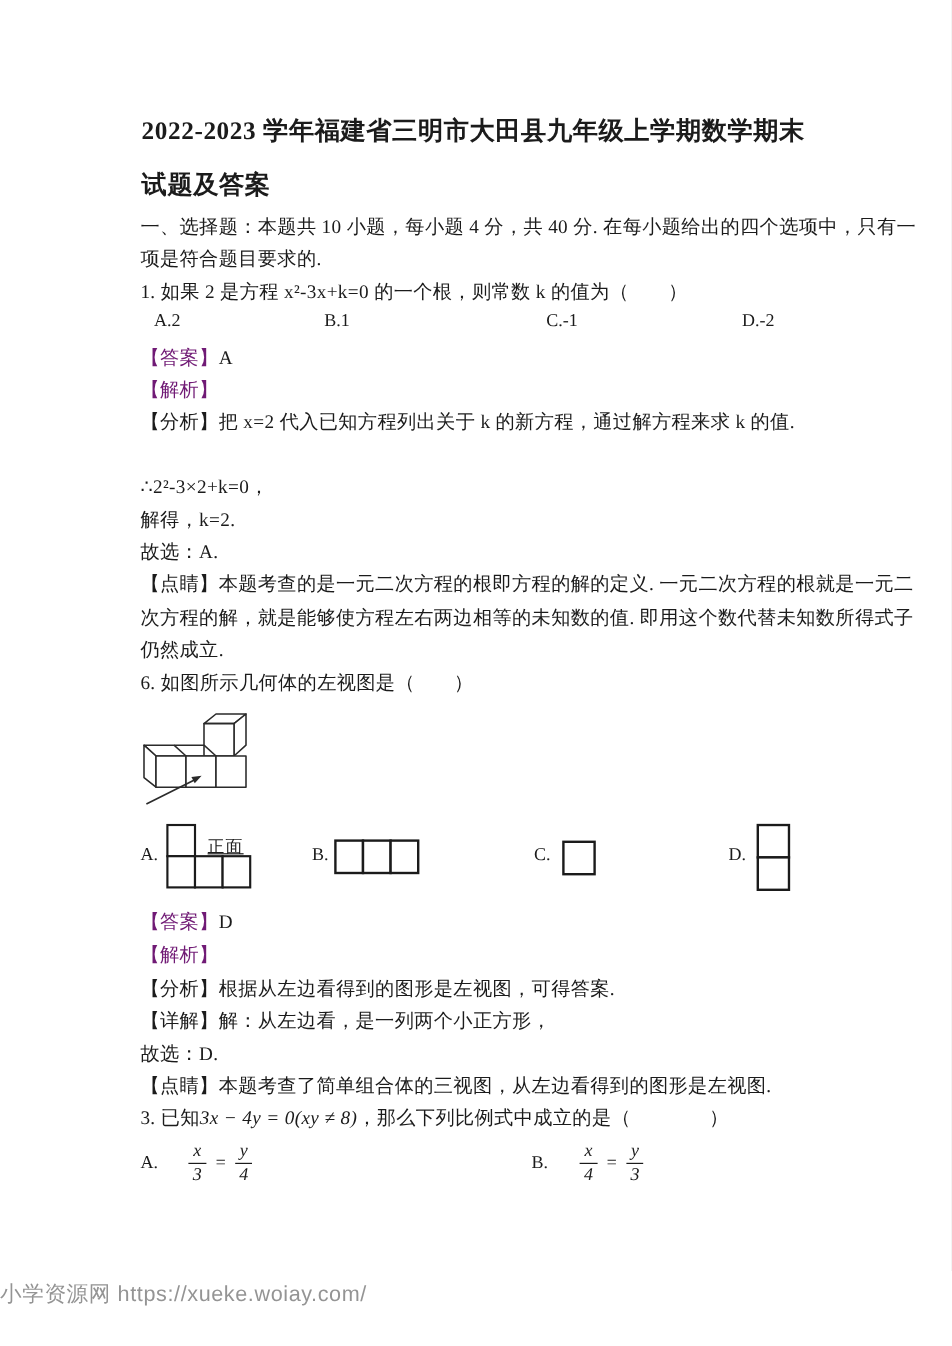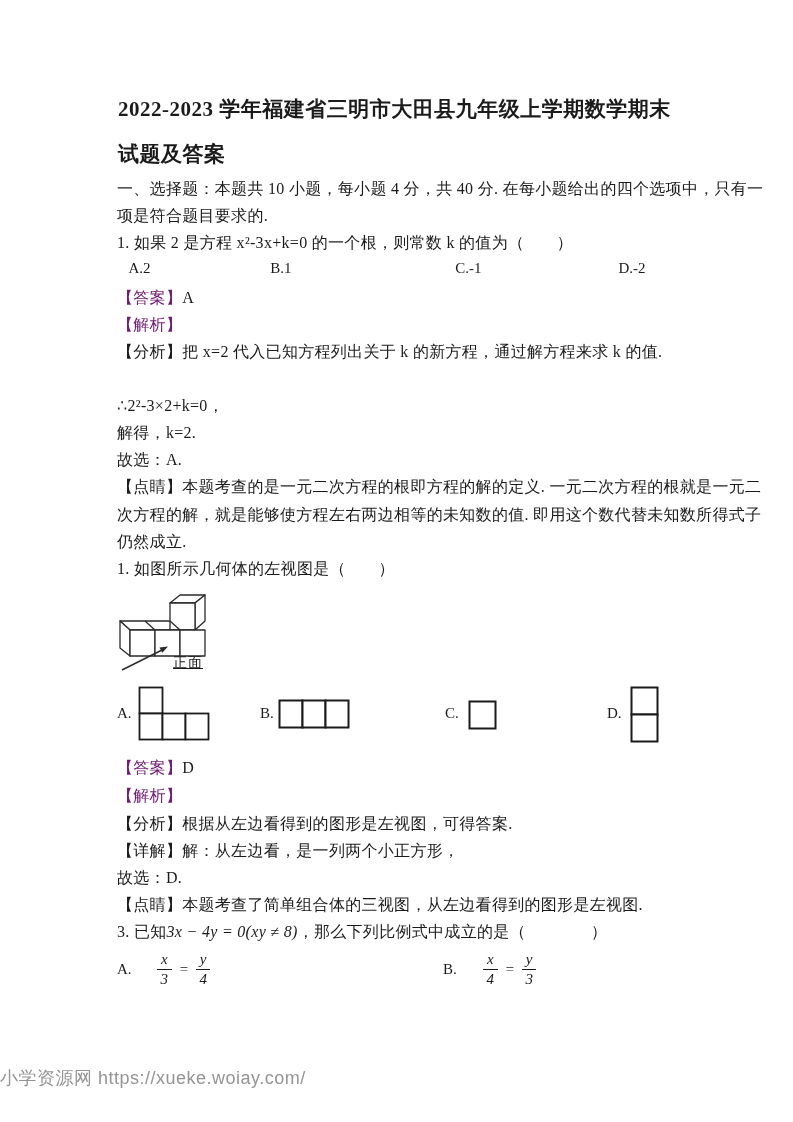--- a/index.html
+++ b/index.html
@@ -9,21 +9,21 @@
     font-family:"Liberation Serif","DejaVu Serif",serif;
     color:#1b1b1b;
   }
   .tline{position:absolute;left:118px;font-size:21px;font-weight:bold;white-space:pre;letter-spacing:.5px;}
   .line{position:absolute;left:117px;font-size:16px;white-space:pre;letter-spacing:.3px;}
   .marker{color:#701a75;}
   .optrow{position:absolute;left:117px;height:22px;width:620px;}
   .opt{position:absolute;top:0;font-size:15px;white-space:pre;text-align:right;}
   .olabel{display:inline-block;min-width:26px;}
   .figwrap{position:absolute;}
-  .figlabel{position:absolute;font-size:14px;text-decoration:underline;letter-spacing:1px;}
+  .figlabel{position:absolute;font-size:14px;text-decoration:underline;letter-spacing:1px;margin-top:43px;}
   svg{display:block;}
   .mi{font-style:italic;font-family:"Liberation Serif","DejaVu Serif",serif;}
   .fopt{position:absolute;display:flex;align-items:center;font-size:15px;}
   .fopt .olabel{margin-right:14px;}
   .frac{display:inline-flex;flex-direction:column;align-items:center;line-height:1.15;font-style:italic;}
   .frac .num{padding:0 4px 1px 4px;border-bottom:1.4px solid #1b1b1b;}
   .frac .den{padding-top:1px;}
   .feq{margin:0 7px;font-style:italic;}
   .footer{
     position:absolute;left:0;top:1066px;width:100%;text-align:left;
@@ -54,21 +54,21 @@
   <div class="line" style="top:288px"><span class="marker">【答案】</span><span>A</span></div>
   <div class="line" style="top:315px"><span class="marker">【解析】</span></div>
   <div class="line" style="top:342px">【分析】把 x=2 代入已知方程列出关于 k 的新方程，通过解方程来求 k 的值.</div>
   <div class="line" style="top:396px">∴2²-3×2+k=0，</div>
   <div class="line" style="top:423px">解得，k=2.</div>
   <div class="line" style="top:450px">故选：A.</div>
   <div class="line" style="top:477px">【点睛】本题考查的是一元二次方程的根即方程的解的定义. 一元二次方程的根就是一元二</div>
   <div class="line" style="top:505px">次方程的解，就是能够使方程左右两边相等的未知数的值. 即用这个数代替未知数所得式子</div>
   <div class="line" style="top:532px">仍然成立.</div>
 
-  <div class="line" style="top:559px">1. 如图所示几何体的左视图是（　　）</div>
+  <div class="line" style="top:559px">6. 如图所示几何体的左视图是（　　）</div>
 
   <div class="figwrap" style="left:112px;top:588px">
     <svg width="100" height="85" viewBox="0 0 100 85">
       <g fill="#ffffff" stroke="#2a2a2a" stroke-width="1.3" stroke-linejoin="round">
         <polygon points="8,33 58,33 68,42 18,42"></polygon>
         <polygon points="8,33 18,42 18,68 8,60"></polygon>
         <polygon points="58,15 68,7 93,7 83,15"></polygon>
         <polygon points="83,15 93,7 93,33 83,42"></polygon>
         <rect x="58" y="15" width="25" height="27"></rect>
         <rect x="18" y="42" width="25" height="26"></rect>

